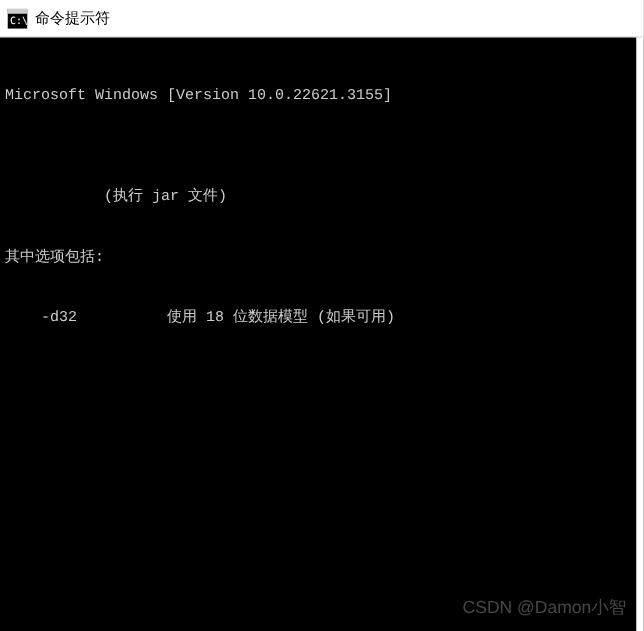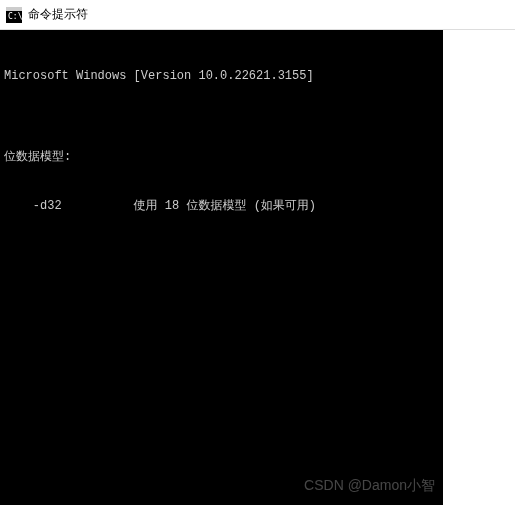--- a/index.html
+++ b/index.html
@@ -35,21 +35,21 @@
       height: 16px;
     }
     .titlebar-text {
       font-family: "Microsoft YaHei", "SimSun", sans-serif;
       font-size: 12px;
       color: #000;
     }
     .terminal {
       background: #000;
       color: #ccc;
-      width: 443px;
+      width: 509px;
       height: 475px;
       padding: 6px 4px 4px 4px;
       font-size: 12px;
       line-height: 1.35;
       white-space: pre;
       position: relative;
       overflow: hidden;
     }
     .term-line {
       display: block;
@@ -75,21 +75,22 @@
       <rect x="0" y="0" width="16" height="4" fill="#ccc"></rect>
       <text x="2" y="12" font-size="8" fill="#fff" font-family="monospace">C:\</text>
     </svg>
   </span>
   <span class="titlebar-text">命令提示符</span>
 </div>
 
 <div class="terminal">
   <span class="term-line">Microsoft Windows [Version 10.0.22621.3155]</span>
   <span class="term-line"></span>
-  <span class="term-line">位数据模型:</span>
+  <span class="term-line">           (执行 jar 文件)</span>
+  <span class="term-line">其中选项包括:</span>
   <span class="term-line">    -d32          使用 18 位数据模型 (如果可用)</span>
   
   
   
   <span class="term-line"></span>
   
   
   
   
   

